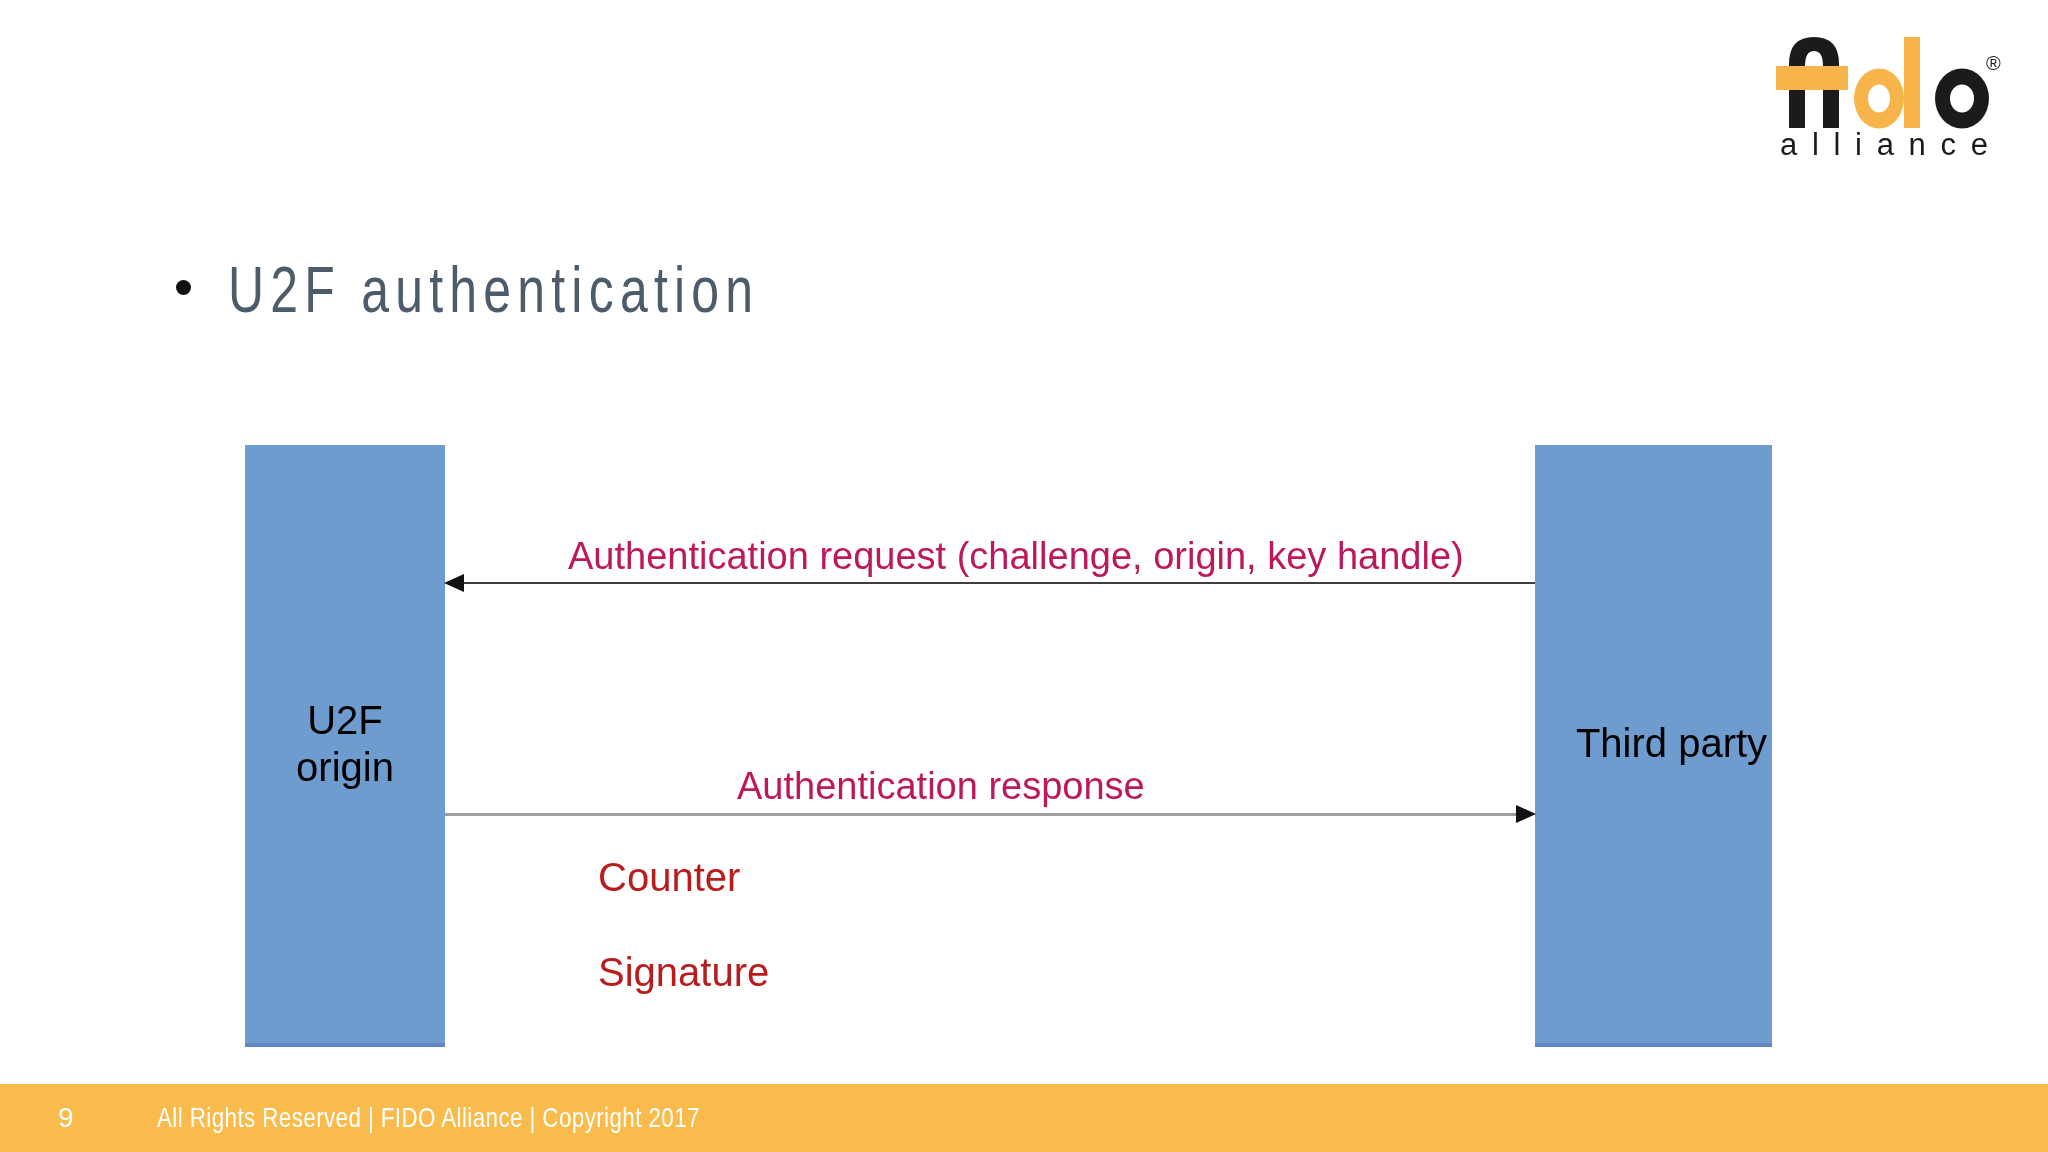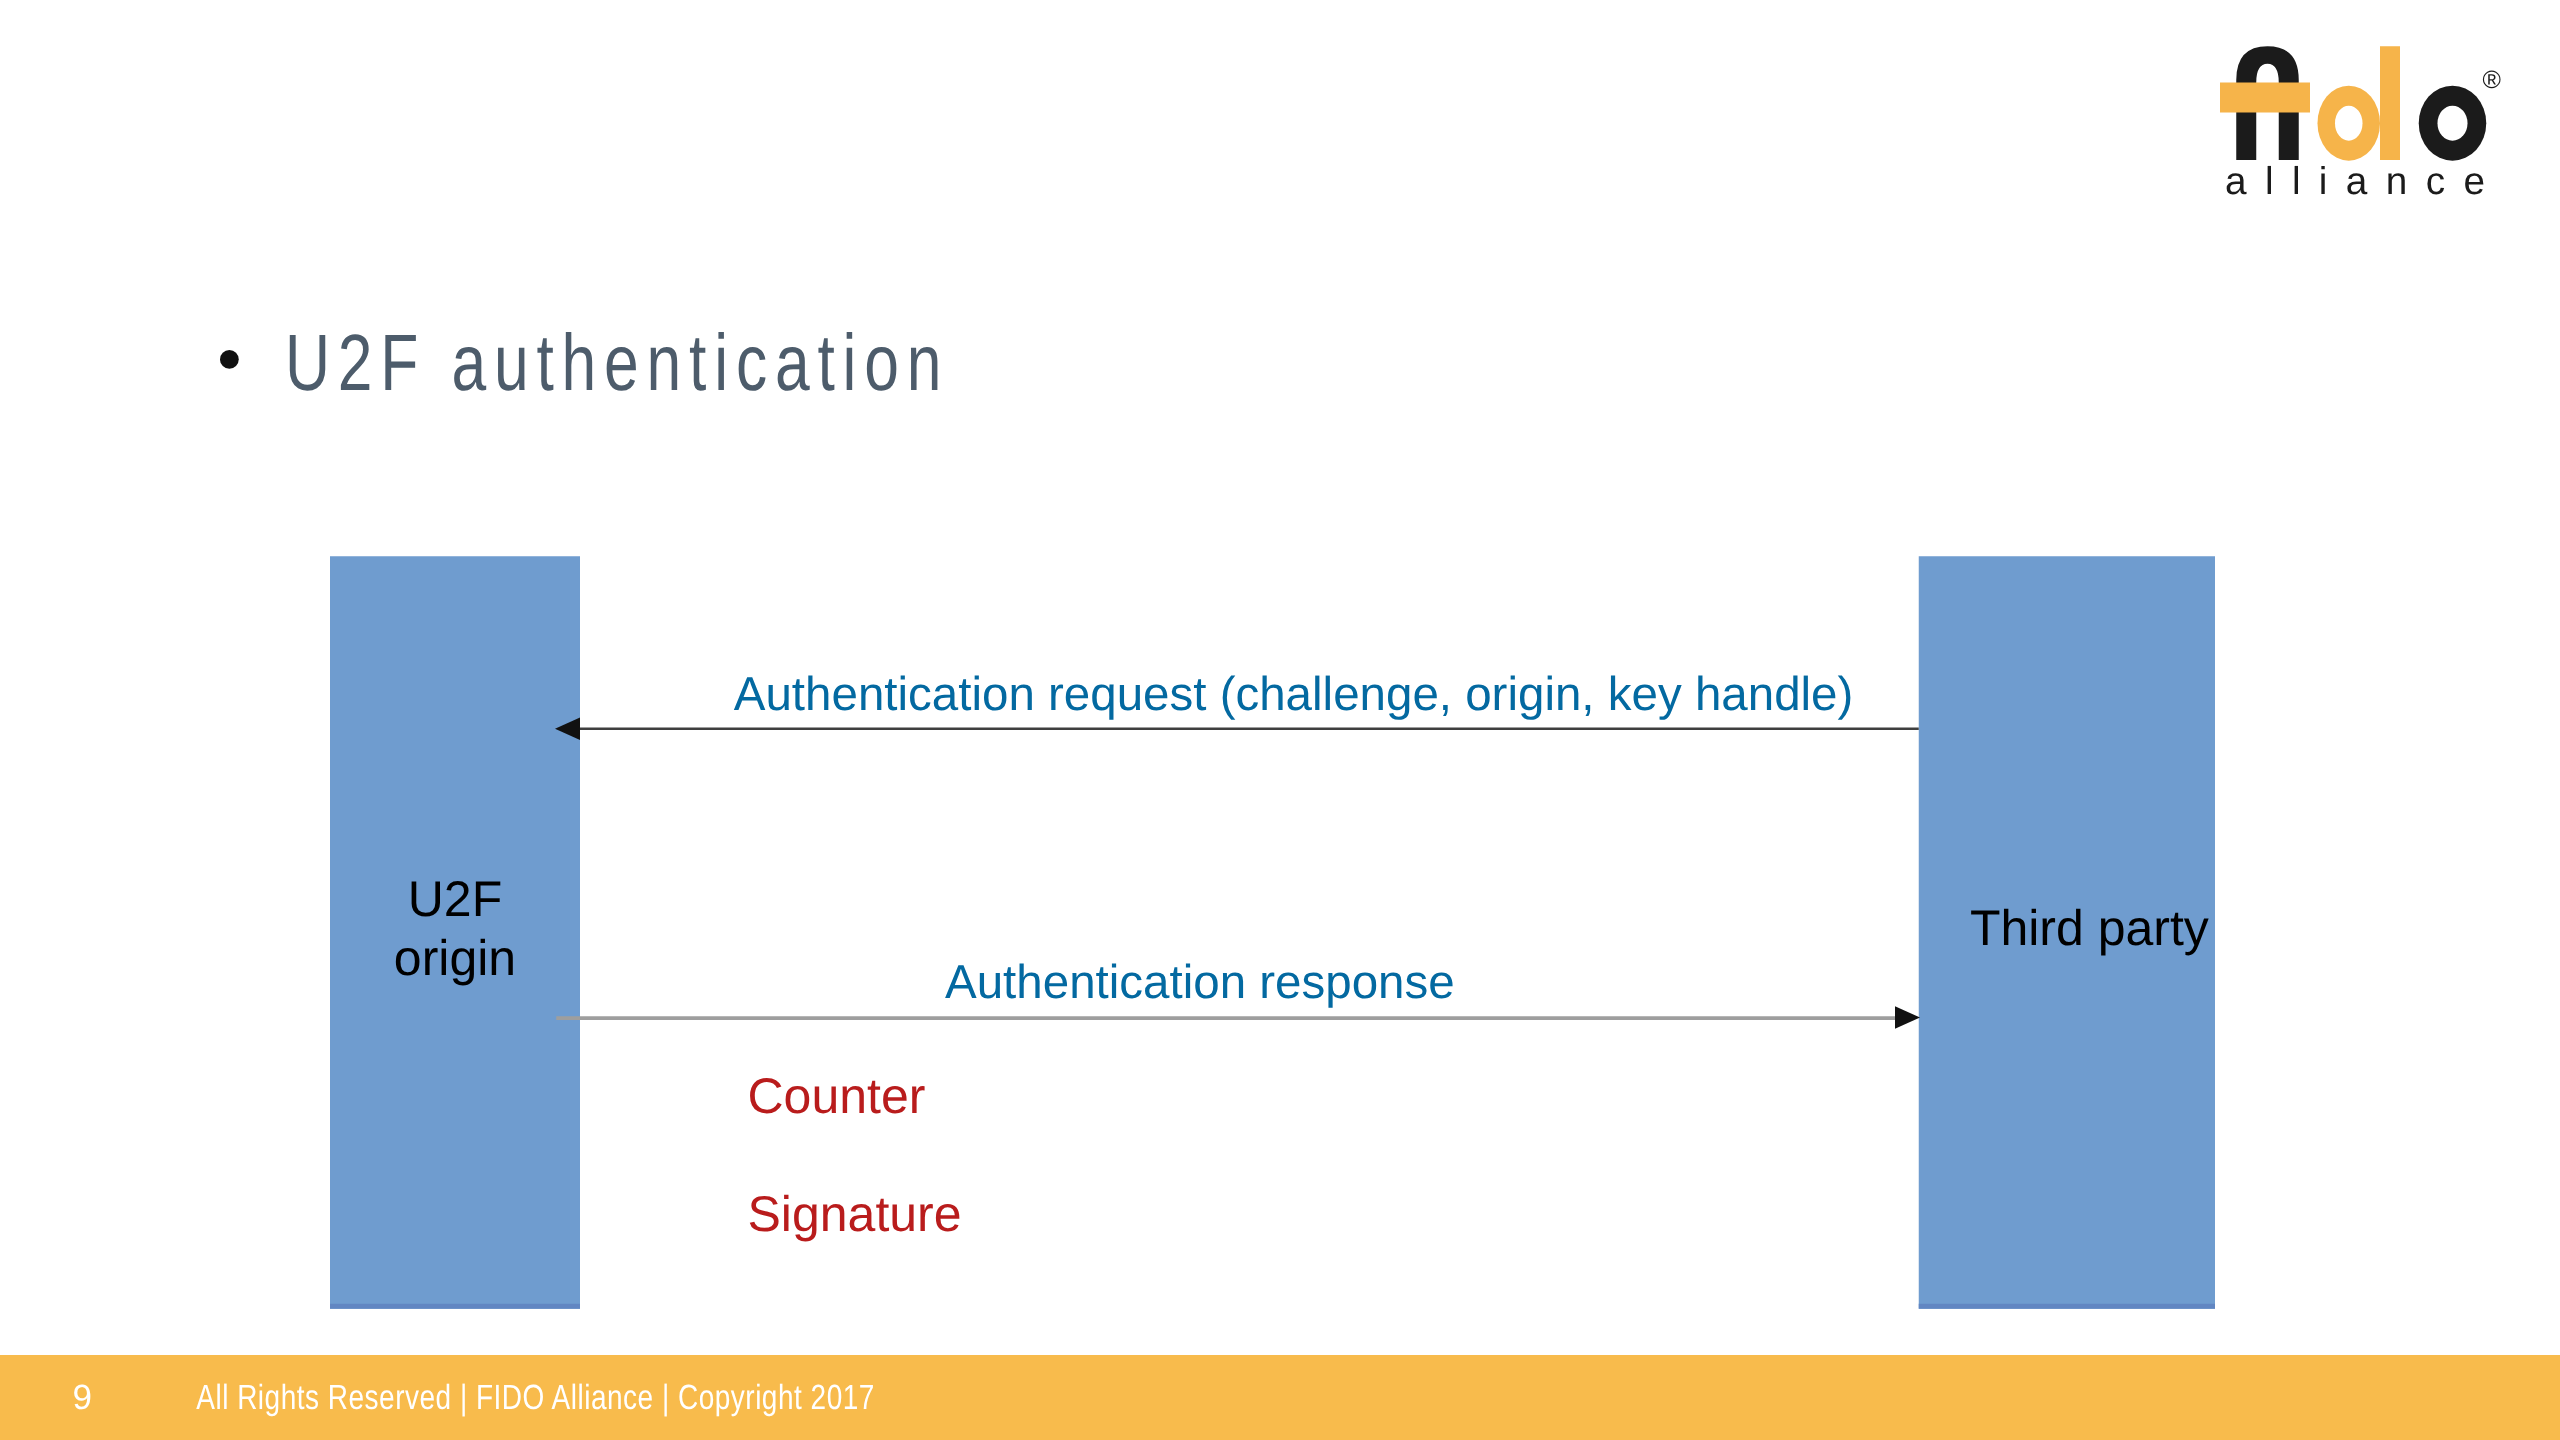--- a/index.html
+++ b/index.html
@@ -16,38 +16,38 @@
     position:absolute;left:228px;top:253px;margin:0;
     font-size:64px;font-weight:400;color:#4d5c6b;letter-spacing:8px;
     transform:scaleX(.78);transform-origin:left top;white-space:nowrap;
   }
   
   .actor{
     position:absolute;top:445px;height:598px;background:#6f9ccf;
     display:flex;align-items:center;justify-content:center;text-align:center;
     color:#000;font-size:40px;line-height:1.18;border-bottom:4px solid #6186c2;
   }
-  .actor-left{left:245px;width:200px;margin-left:19px;}
+  .actor-left{left:245px;width:200px;}
   .actor-right{left:1535px;width:201px;padding-left:36px;}
   
   .msg-line{position:absolute;}
   .line-request{left:452px;top:582px;width:1083px;height:2px;background:#3f3f3f;}
   .line-response{left:445px;top:813px;width:1075px;height:3px;background:#9e9e9e;}
   .arrowhead{position:absolute;width:0;height:0;}
   .arrowhead-left{
     left:444px;top:574px;
     border-top:9px solid transparent;border-bottom:9px solid transparent;
     border-right:20px solid #111;
   }
   .arrowhead-right{
     left:1516px;top:805px;
     border-top:9px solid transparent;border-bottom:9px solid transparent;
     border-left:20px solid #111;
   }
-  .msg-label{position:absolute;font-size:38px;color:#0369a1;white-space:nowrap;margin-left:19px;}
+  .msg-label{position:absolute;font-size:38px;color:#be185d;white-space:nowrap;}
   .label-request{left:568px;top:535px;}
   .label-response{left:737px;top:765px;}
   .payload-item{position:absolute;font-size:40px;color:#b91c1c;white-space:nowrap;}
   .item-counter{left:598px;top:855px;}
   .item-signature{left:598px;top:950px;}
   
   .footer-bar{position:absolute;left:0;top:1084px;width:2048px;height:68px;background:#f8bb4c;}
   .page-number{
     position:absolute;left:58px;top:0;height:68px;display:flex;align-items:center;
     color:#fff;font-size:28px;

